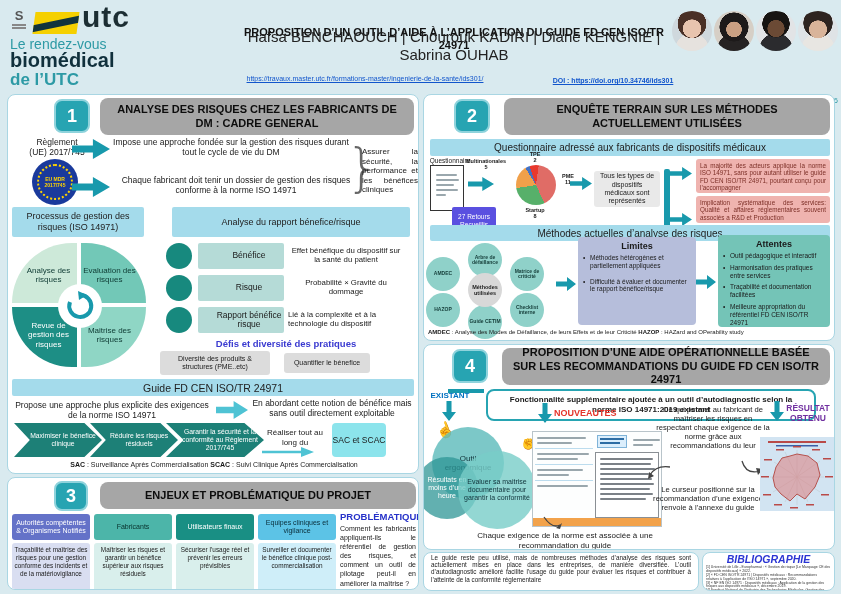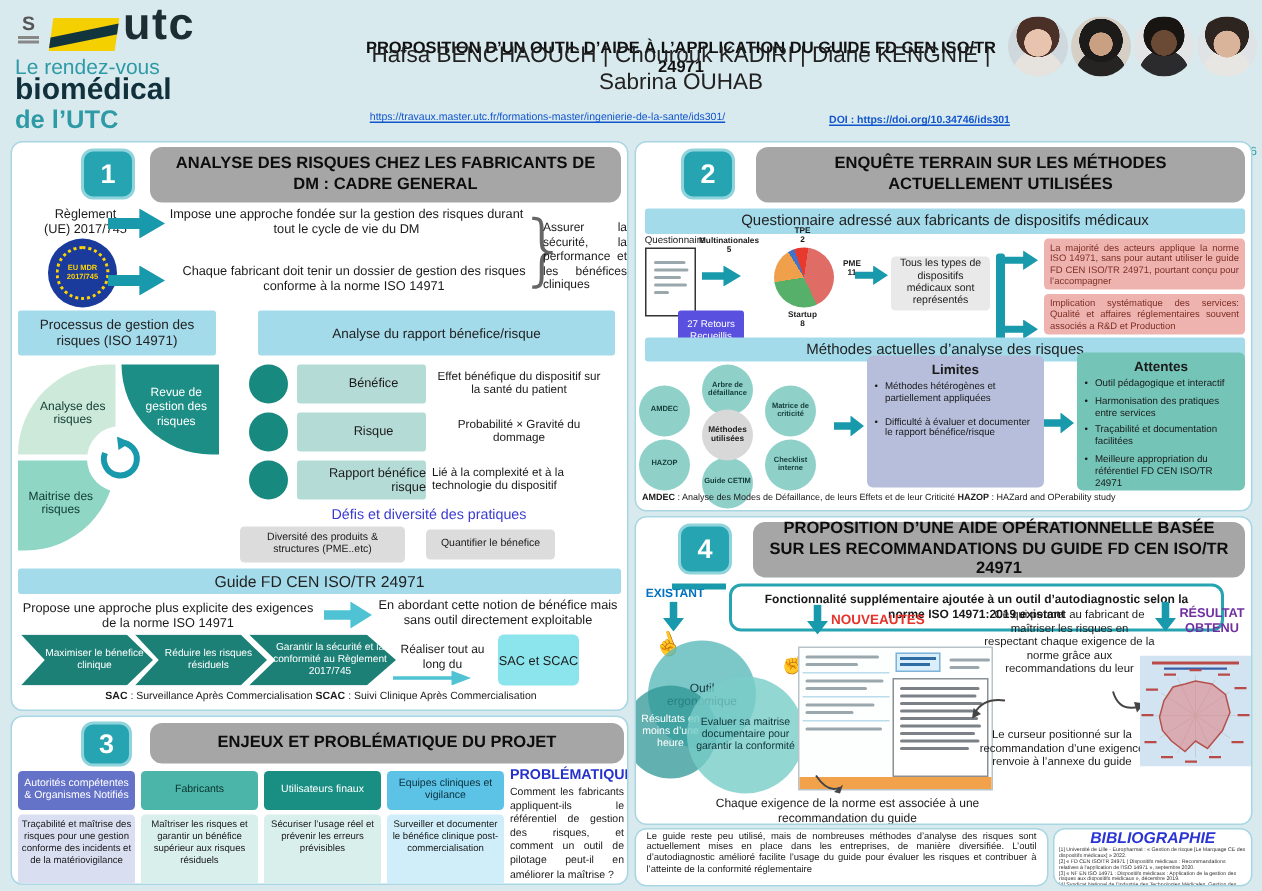--- a/index.html
+++ b/index.html
@@ -8,21 +8,21 @@
   .abs { position:absolute; }
   .card { position:absolute; background:#ffffff; border:1.5px solid #a9d6e3; border-radius:8px; overflow:hidden; }
   .badge { position:absolute; background:#27a4b2; color:#fff; font-weight:bold; font-size:18px; display:flex; align-items:center; justify-content:center; border-radius:8px; border:2px solid #8fd3dc; }
   .sec-title { position:absolute; background:#a6a6a6; border-radius:8px; color:#0d0d0d; font-weight:bold; font-size:11px; display:flex; align-items:center; justify-content:center; text-align:center; line-height:1.25; padding:2px 8px; }
   .banner { position:absolute; background:#a4dbeb; text-align:center; font-size:10px; color:#222; display:flex; align-items:center; justify-content:center; border-radius:2px; }
   .arrow-r { position:absolute; background:#1899ac; clip-path:polygon(0 32%, 55% 32%, 55% 0, 100% 50%, 55% 100%, 55% 68%, 0 68%); }
   .arrow-d { position:absolute; background:#1899ac; clip-path:polygon(32% 0, 68% 0, 68% 55%, 100% 55%, 50% 100%, 0 55%, 32% 55%); }
   .txt { position:absolute; font-size:8.5px; line-height:1.2; text-align:center; }
   .quad { position:relative; display:flex; align-items:center; justify-content:center; text-align:center; font-size:8px; line-height:1.15; }
   .pillrow { position:absolute; display:flex; align-items:center; }
-  .pill { background:#b5dbd7; border-radius:2px; height:26px; width:86px; display:flex; align-items:center; justify-content:center; text-align:right; font-size:8.5px; line-height:1.1;padding-left:16px; }
+  .pill { background:#b5dbd7; border-radius:2px; height:26px; width:86px; display:flex; align-items:center; justify-content:center; text-align:center; font-size:8.5px; line-height:1.1;padding-left:16px; }
   .dotc { width:26px; height:26px; border-radius:50%; background:#17897e; }
   .chev { height:34px; width:88px; background:#1d8077; color:#fff; font-size:6.8px; line-height:1.15; display:flex; align-items:center; justify-content:center; text-align:center; clip-path:polygon(0 0, 80% 0, 100% 50%, 80% 100%, 0 100%, 18% 50%); padding:2px 6px 2px 16px; margin-right:-12px; }
   .graybox { position:absolute; background:#dcdcdc; border-radius:3px; font-size:7px; line-height:1.2; display:flex; align-items:center; justify-content:center; text-align:center; padding:2px; }
   .pinkbox { position:absolute; background:#efb3af; border-radius:3px; color:#7c2f27; font-size:6.3px; line-height:1.18; padding:3px 4px; text-align:justify; }
   .clcirc { position:absolute; width:34px; height:34px; border-radius:50%; background:#8fd1c9; font-size:5px; font-weight:bold; line-height:1.1; display:flex; align-items:center; justify-content:center; text-align:center; color:#143c38; }
   .h3col { position:absolute; width:78px; }
   .h3hdr { border-radius:3px; height:26px; display:flex; align-items:center; justify-content:center; text-align:center; font-size:7px; line-height:1.15; padding:1px; }
   .h3body { border-radius:3px; margin-top:3px; font-size:6.4px; line-height:1.25; text-align:center; padding:3px 2px; height:48px; }
   .s4circ { position:absolute; border-radius:50%; background:rgba(91,186,186,0.8); display:flex; align-items:center; justify-content:center; text-align:center; font-size:7px; line-height:1.15; color:#10333a; padding:6px; }
   .tinyline { height:2px; background:#9aa7ad; margin:3px 2px; border-radius:1px; }
@@ -81,20 +81,21 @@
   <div class="txt" style="left:104px;top:80px;width:248px;">Chaque fabricant doit tenir un dossier de gestion des risques conforme à la norme ISO 14971</div>
   <div class="abs" style="left:338px;top:42px;font-size:52px;font-weight:100;color:#666;font-family:'DejaVu Sans',sans-serif;">}</div>
   <div class="txt" style="left:354px;top:52px;width:56px;font-size:8px;text-align:justify;">Assurer la sécurité, la performance et les bénéfices cliniques</div>
 
   <div class="banner" style="left:4px;top:112px;width:132px;height:30px;font-size:9px;line-height:1.2;padding:1px;">Processus de gestion des risques (ISO 14971)</div>
   <div class="banner" style="left:164px;top:112px;width:238px;height:30px;font-size:9px;">Analyse du rapport bénefice/risque</div>
 
   <div class="abs" style="left:4px;top:148px;width:136px;height:126px;">
     <div style="display:grid;grid-template-columns:65px 65px;grid-template-rows:60px 60px;gap:4px;">
       <div class="quad" style="background:#cde9d9;border-top-left-radius:65px;color:#0e3a33;padding:6px 2px 2px 10px;">Analyse des risques</div>
+      <div class="quad" style="background:#72c8b7;border-top-right-radius:65px;color:#0e3a33;padding:6px 10px 2px 2px;">Evaluation des risques</div>
       <div class="quad" style="background:#1d8e85;border-bottom-left-radius:65px;color:#fff;padding:2px 2px 6px 10px;">Revue de gestion des risques</div>
       <div class="quad" style="background:#8fd6c5;border-bottom-right-radius:65px;color:#0e3a33;padding:2px 10px 6px 2px;">Maitrise des risques</div>
     </div>
     <div class="abs" style="left:46px;top:41px;width:44px;height:44px;border-radius:50%;background:#fff;display:flex;align-items:center;justify-content:center;">
       <svg width="30" height="30" viewBox="0 0 30 30">
         <path d="M 15 4 A 11 11 0 1 1 5 11" fill="none" stroke="#1899ac" stroke-width="4"></path>
         <polygon points="13,0 22,4 14,9" fill="#1899ac"></polygon>
       </svg>
     </div>
   </div>
@@ -108,21 +109,21 @@
     <div class="dotc"></div>
     <div class="pill" style="margin-left:6px;">Risque</div>
     <div style="width:116px;margin-left:4px;font-size:7.8px;line-height:1.15;text-align:center;">Probabilité × Gravité du dommage</div>
   </div>
   <div class="pillrow" style="left:158px;top:212px;">
     <div class="dotc"></div>
     <div class="pill" style="margin-left:6px;">Rapport bénéfice risque</div>
     <div style="width:116px;margin-left:4px;font-size:7.8px;line-height:1.15;text-align:left;">Lié à la complexité et à la technologie du dispositif</div>
   </div>
 
-  <div class="txt" style="left:150px;top:243px;width:256px;font-size:9.5px;font-weight:normal;color:#3a3ad0;">Défis et diversité des pratiques</div>
+  <div class="txt" style="left:150px;top:243px;width:256px;font-size:9.5px;font-weight:bold;color:#3a3ad0;">Défis et diversité des pratiques</div>
   <div class="graybox" style="left:152px;top:256px;width:110px;height:24px;">Diversité des produits &amp; structures (PME..etc)</div>
   <div class="graybox" style="left:276px;top:258px;width:86px;height:20px;">Quantifier le bénefice</div>
 
   <div class="banner" style="left:4px;top:284px;width:402px;height:17px;font-size:10.5px;">Guide FD CEN ISO/TR 24971</div>
   <div class="txt" style="left:2px;top:305px;width:204px;">Propose une approche plus explicite des exigences de la norme ISO 14971</div>
   <div class="arrow-r" style="left:208px;top:306px;width:32px;height:18px;background:#4fc3d4;"></div>
   <div class="txt" style="left:242px;top:303px;width:164px;">En abordant cette notion de bénéfice mais sans outil directement exploitable</div>
 
   <div class="abs" style="left:6px;top:328px;display:flex;">
     <div class="chev">Maximiser le bénefice clinique</div>

